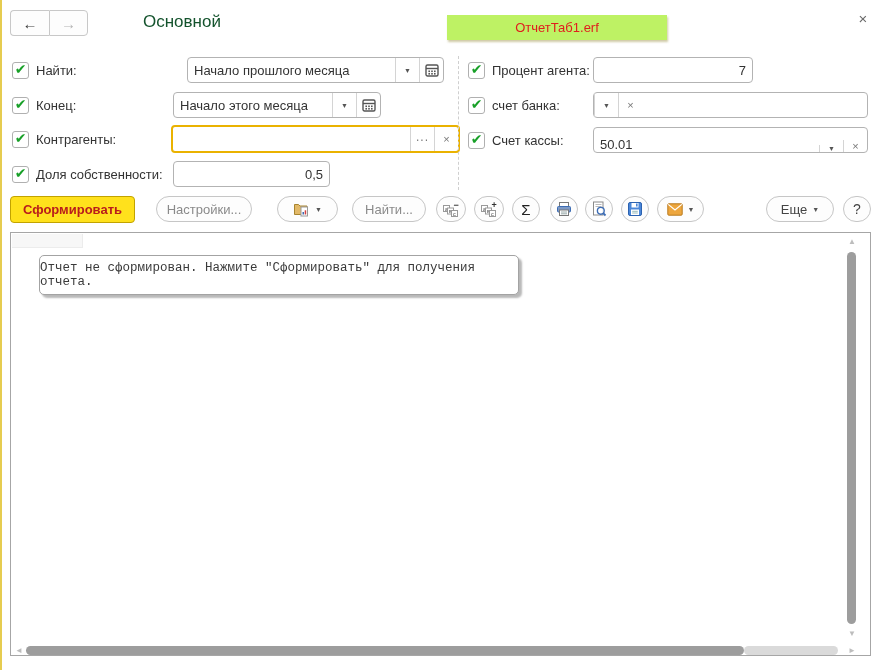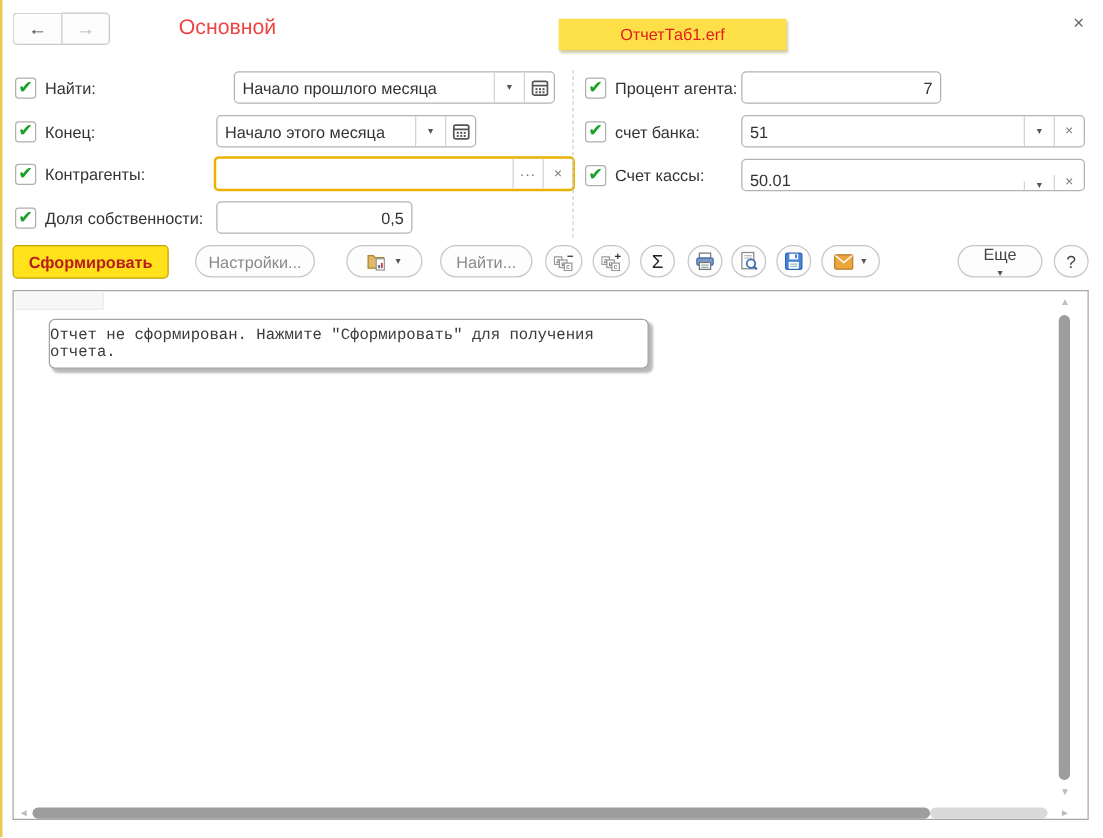--- a/index.html
+++ b/index.html
@@ -6,22 +6,22 @@
   #screen{position:relative;width:882px;height:670px;background:#fff;overflow:hidden;
           font-family:"Liberation Sans","DejaVu Sans",sans-serif;font-size:13px;color:#333;}
   .edge{position:absolute;left:0;top:0;width:2px;height:670px;background:#e6cc50;}
 
   
   .navseg{position:absolute;display:flex;}
   .nav-btn{width:39px;height:26px;background:#fdfdfd;border:1px solid #c8c8c8;
            display:flex;align-items:center;justify-content:center;font-size:15px;padding:0;cursor:pointer;}
   .nav-btn.back{border-radius:4px 0 0 4px;color:#3a3a3a;border-right:none;}
   .nav-btn.fwd{border-radius:0 4px 4px 0;color:#b5b5b5;}
-  .title{position:absolute;font-size:17px;color:#ef4444;}
-  .file-tag{position:absolute;width:182px;height:25px;background:#fde047;color:#e01d1d;
+  .title{position:absolute;font-size:17px;color:#14532d;}
+  .file-tag{position:absolute;width:220px;height:25px;background:#bef264;color:#e01d1d;
             display:flex;align-items:center;justify-content:center;font-size:13px;
             box-shadow:1px 2px 2px rgba(150,140,60,.45);}
   .close{position:absolute;width:20px;height:20px;border:none;background:transparent;
          color:#6a6a6a;font-size:15px;line-height:18px;padding:0;cursor:pointer;}
 
   
   .fldrow{position:absolute;display:flex;align-items:center;height:26px;}
   .cb{width:15px;height:15px;border:1px solid #b0b0b0;border-radius:3px;background:#fff;
       display:inline-flex;align-items:center;justify-content:center;cursor:pointer;flex:none;}
   .tick{color:#18a028;font-size:14px;line-height:1;font-weight:bold;transform:translateY(-1px);}
@@ -36,21 +36,21 @@
        display:flex;align-items:center;justify-content:center;color:#555;padding:0;}
   .car{font-size:7px;color:#555;}
   .seg .dots{font-size:12px;color:#777;letter-spacing:1px;transform:translateY(-2px);}
   .seg .xx{font-size:11px;color:#777;}
   .splitter{position:absolute;border-left:1px dashed #cfcfcf;}
 
   
   .tbtn{position:absolute;height:26px;background:#fdfdfd;border:1px solid #c6c6c6;border-radius:13px;
         display:flex;align-items:center;justify-content:center;font-family:inherit;font-size:13px;
         color:#8a8a8a;cursor:pointer;box-sizing:border-box;gap:5px;}
-  .tbtn.dark{color:#444;flex-direction:column;}
+  .tbtn.dark{color:#444;}
   .gen{position:absolute;height:27px;background:#ffe11c;border:1px solid #c2a300;border-radius:4px;
        font-weight:bold;font-size:13px;color:#b91c1c;cursor:pointer;font-family:inherit;}
   .sigma{font-size:15px;color:#222;}
 
   
   #content{position:absolute;left:10px;top:232px;width:861px;height:424px;border:1px solid #a6a6a6;
            background:#fff;box-sizing:border-box;font-family:Liberation Mono, monospace;}
   .corner-cell{position:absolute;left:1px;top:1px;width:70px;height:13px;background:#f7f7f7;
                border-right:1px solid #ececec;border-bottom:1px solid #ececec;}
   .msgbox{position:absolute;left:28px;top:22px;width:478px;height:38px;background:#fff;
@@ -174,21 +174,20 @@
     <input class="gin num" value="7" style="">
   </div>
 
   <div class="fldrow" style="left:468px;top:92px;">
     <span class="cb">
         <span class="tick">✔</span>
       </span>
     <span class="fldlabel">счет банка:</span>
   </div>
   <div class="group" style="left:593px;top:92px;width:275px;">
-    <input class="gin" value="51" style="">
     <button class="seg">
         <span class="car">▼</span>
       </button>
     <button class="seg">
         <span class="xx">×</span>
       </button>
   </div>
 
   <div class="fldrow" style="left:468px;top:127px;">
     <span class="cb">

